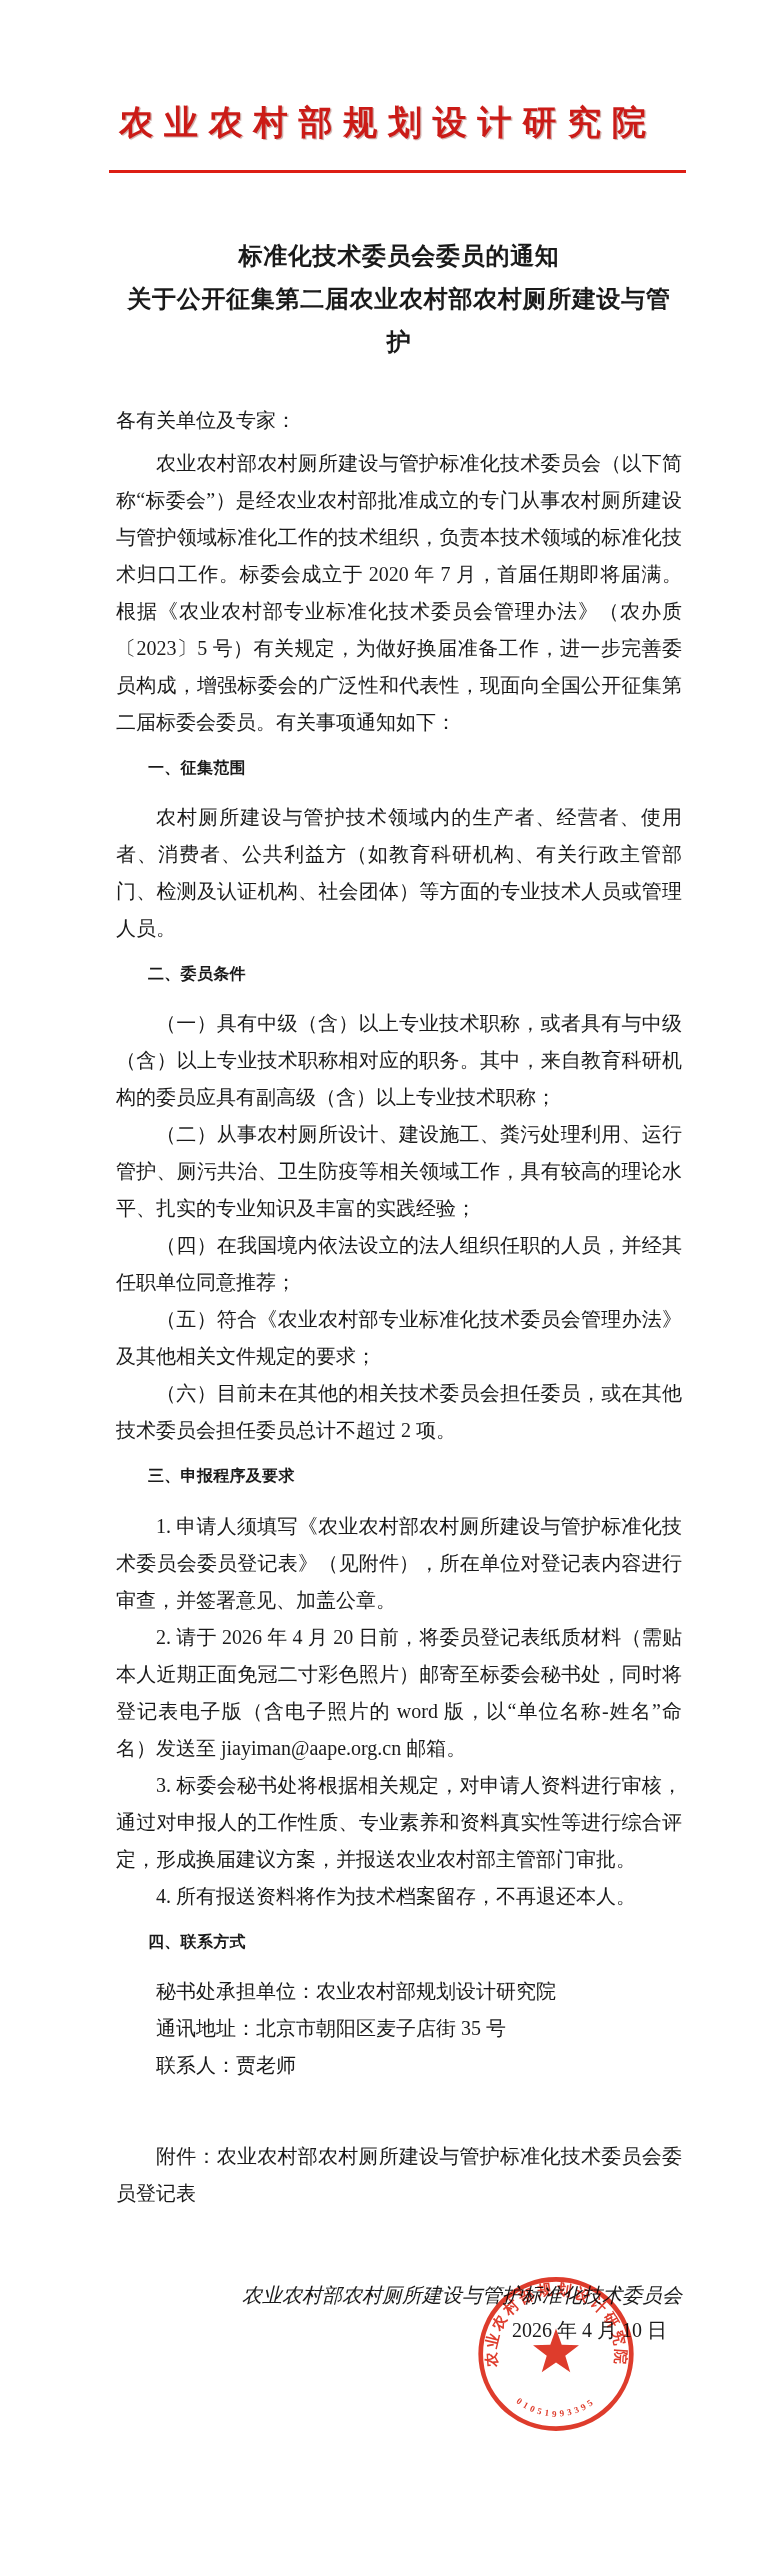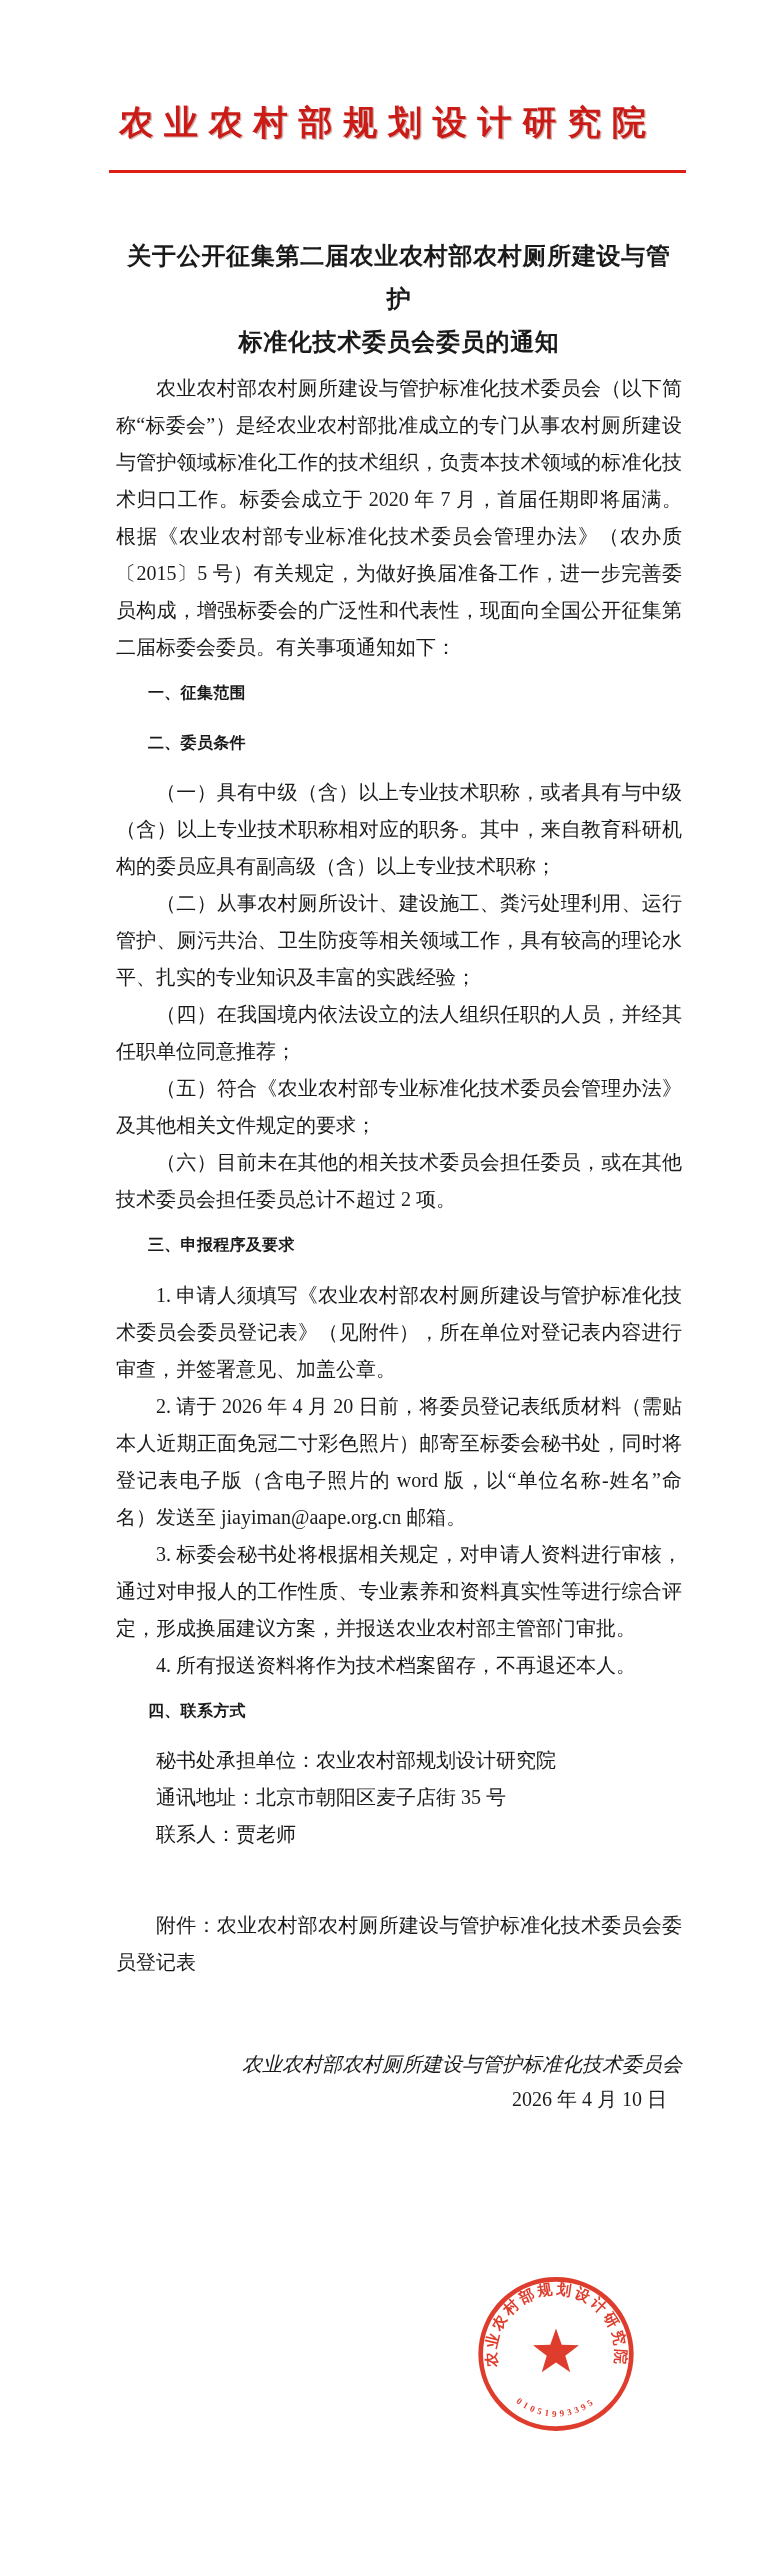--- a/index.html
+++ b/index.html
@@ -53,28 +53,30 @@
 <body>
 
 <div class="page">
 
   <div class="org-title">农业农村部规划设计研究院</div>
   <div class="red-rule"></div>
 
   <div class="content">
 
     <div class="doc-title">
+      <div>标准化技术委员会委员的通知</div>
       <div>关于公开征集第二届农业农村部农村厕所建设与管护</div>
-      <div>标准化技术委员会委员的通知</div>
     </div>
 
+    <p class="salutation">各有关单位及专家：</p>
 
-    <p class="intro indent justify">农业农村部农村厕所建设与管护标准化技术委员会（以下简称“标委会”）是经农业农村部批准成立的专门从事农村厕所建设与管护领域标准化工作的技术组织，负责本技术领域的标准化技术归口工作。标委会成立于 2020 年 7 月，首届任期即将届满。根据《农业农村部专业标准化技术委员会管理办法》（农办质〔2015〕5 号）有关规定，为做好换届准备工作，进一步完善委员构成，增强标委会的广泛性和代表性，现面向全国公开征集第二届标委会委员。有关事项通知如下：</p>
+    <p class="intro indent justify">农业农村部农村厕所建设与管护标准化技术委员会（以下简称“标委会”）是经农业农村部批准成立的专门从事农村厕所建设与管护领域标准化工作的技术组织，负责本技术领域的标准化技术归口工作。标委会成立于 2020 年 7 月，首届任期即将届满。根据《农业农村部专业标准化技术委员会管理办法》（农办质〔2023〕5 号）有关规定，为做好换届准备工作，进一步完善委员构成，增强标委会的广泛性和代表性，现面向全国公开征集第二届标委会委员。有关事项通知如下：</p>
 
     <h2 class="sec-heading">一、征集范围</h2>
+    <p class="indent justify">农村厕所建设与管护技术领域内的生产者、经营者、使用者、消费者、公共利益方（如教育科研机构、有关行政主管部门、检测及认证机构、社会团体）等方面的专业技术人员或管理人员。</p>
 
     <h2 class="sec-heading">二、委员条件</h2>
     <p class="indent justify">（一）具有中级（含）以上专业技术职称，或者具有与中级（含）以上专业技术职称相对应的职务。其中，来自教育科研机构的委员应具有副高级（含）以上专业技术职称；</p>
     <p class="indent justify">（二）从事农村厕所设计、建设施工、粪污处理利用、运行管护、厕污共治、卫生防疫等相关领域工作，具有较高的理论水平、扎实的专业知识及丰富的实践经验；</p>
     <p class="indent justify">（四）在我国境内依法设立的法人组织任职的人员，并经其任职单位同意推荐；</p>
     <p class="indent justify">（五）符合《农业农村部专业标准化技术委员会管理办法》及其他相关文件规定的要求；</p>
     <p class="indent justify">（六）目前未在其他的相关技术委员会担任委员，或在其他技术委员会担任委员总计不超过 2 项。</p>
 
     <h2 class="sec-heading">三、申报程序及要求</h2>
     <p class="indent justify">1. 申请人须填写《农业农村部农村厕所建设与管护标准化技术委员会委员登记表》（见附件），所在单位对登记表内容进行审查，并签署意见、加盖公章。</p>

